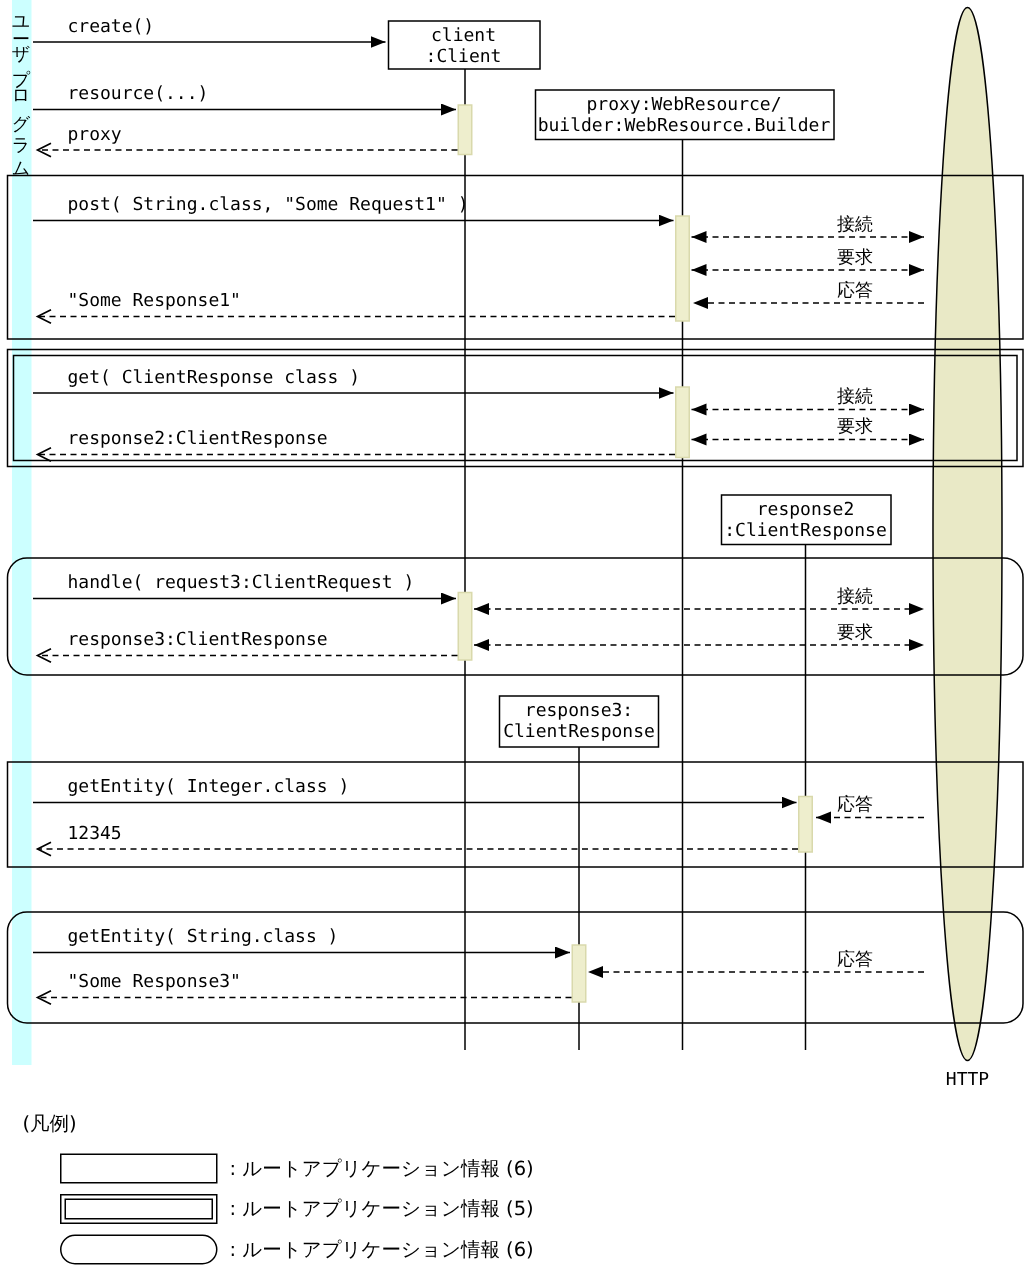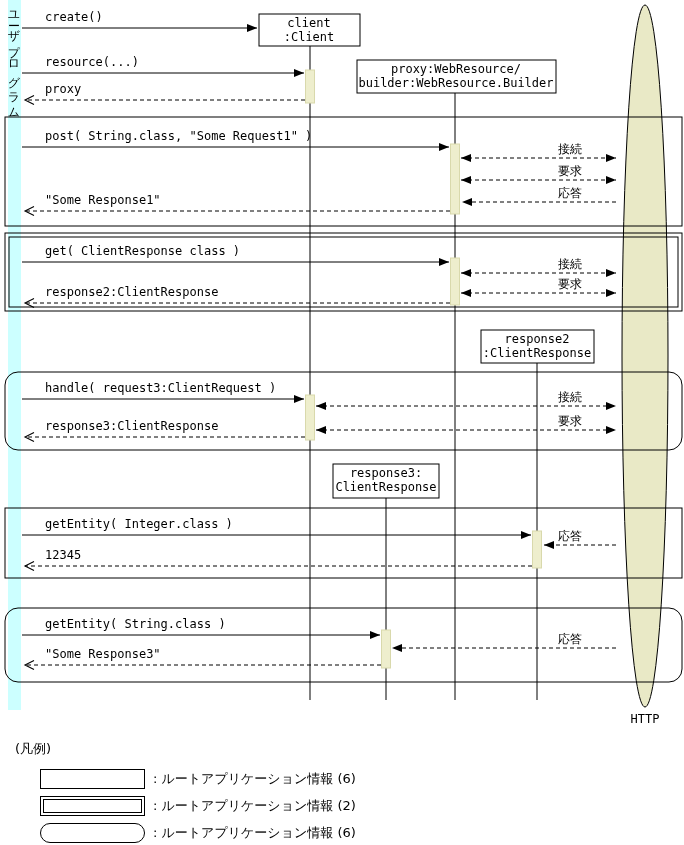--- a/index.html
+++ b/index.html
@@ -164,21 +164,21 @@
   <div class="legend">
     <div class="legend-title">(凡例)</div>
     <div class="legend-row">
       <div class="legend-shape"></div>
       <div class="legend-label">: ルートアプリケーション情報 (6)</div>
     </div>
     <div class="legend-row">
       <div class="legend-shape shape-double">
           <div class="inner"></div>
         </div>
-      <div class="legend-label">: ルートアプリケーション情報 (2)</div>
+      <div class="legend-label">: ルートアプリケーション情報 (5)</div>
     </div>
     <div class="legend-row">
       <div class="legend-shape shape-round"></div>
       <div class="legend-label">: ルートアプリケーション情報 (6)</div>
     </div>
   </div>
 
 </div>
 
 </body></html>

